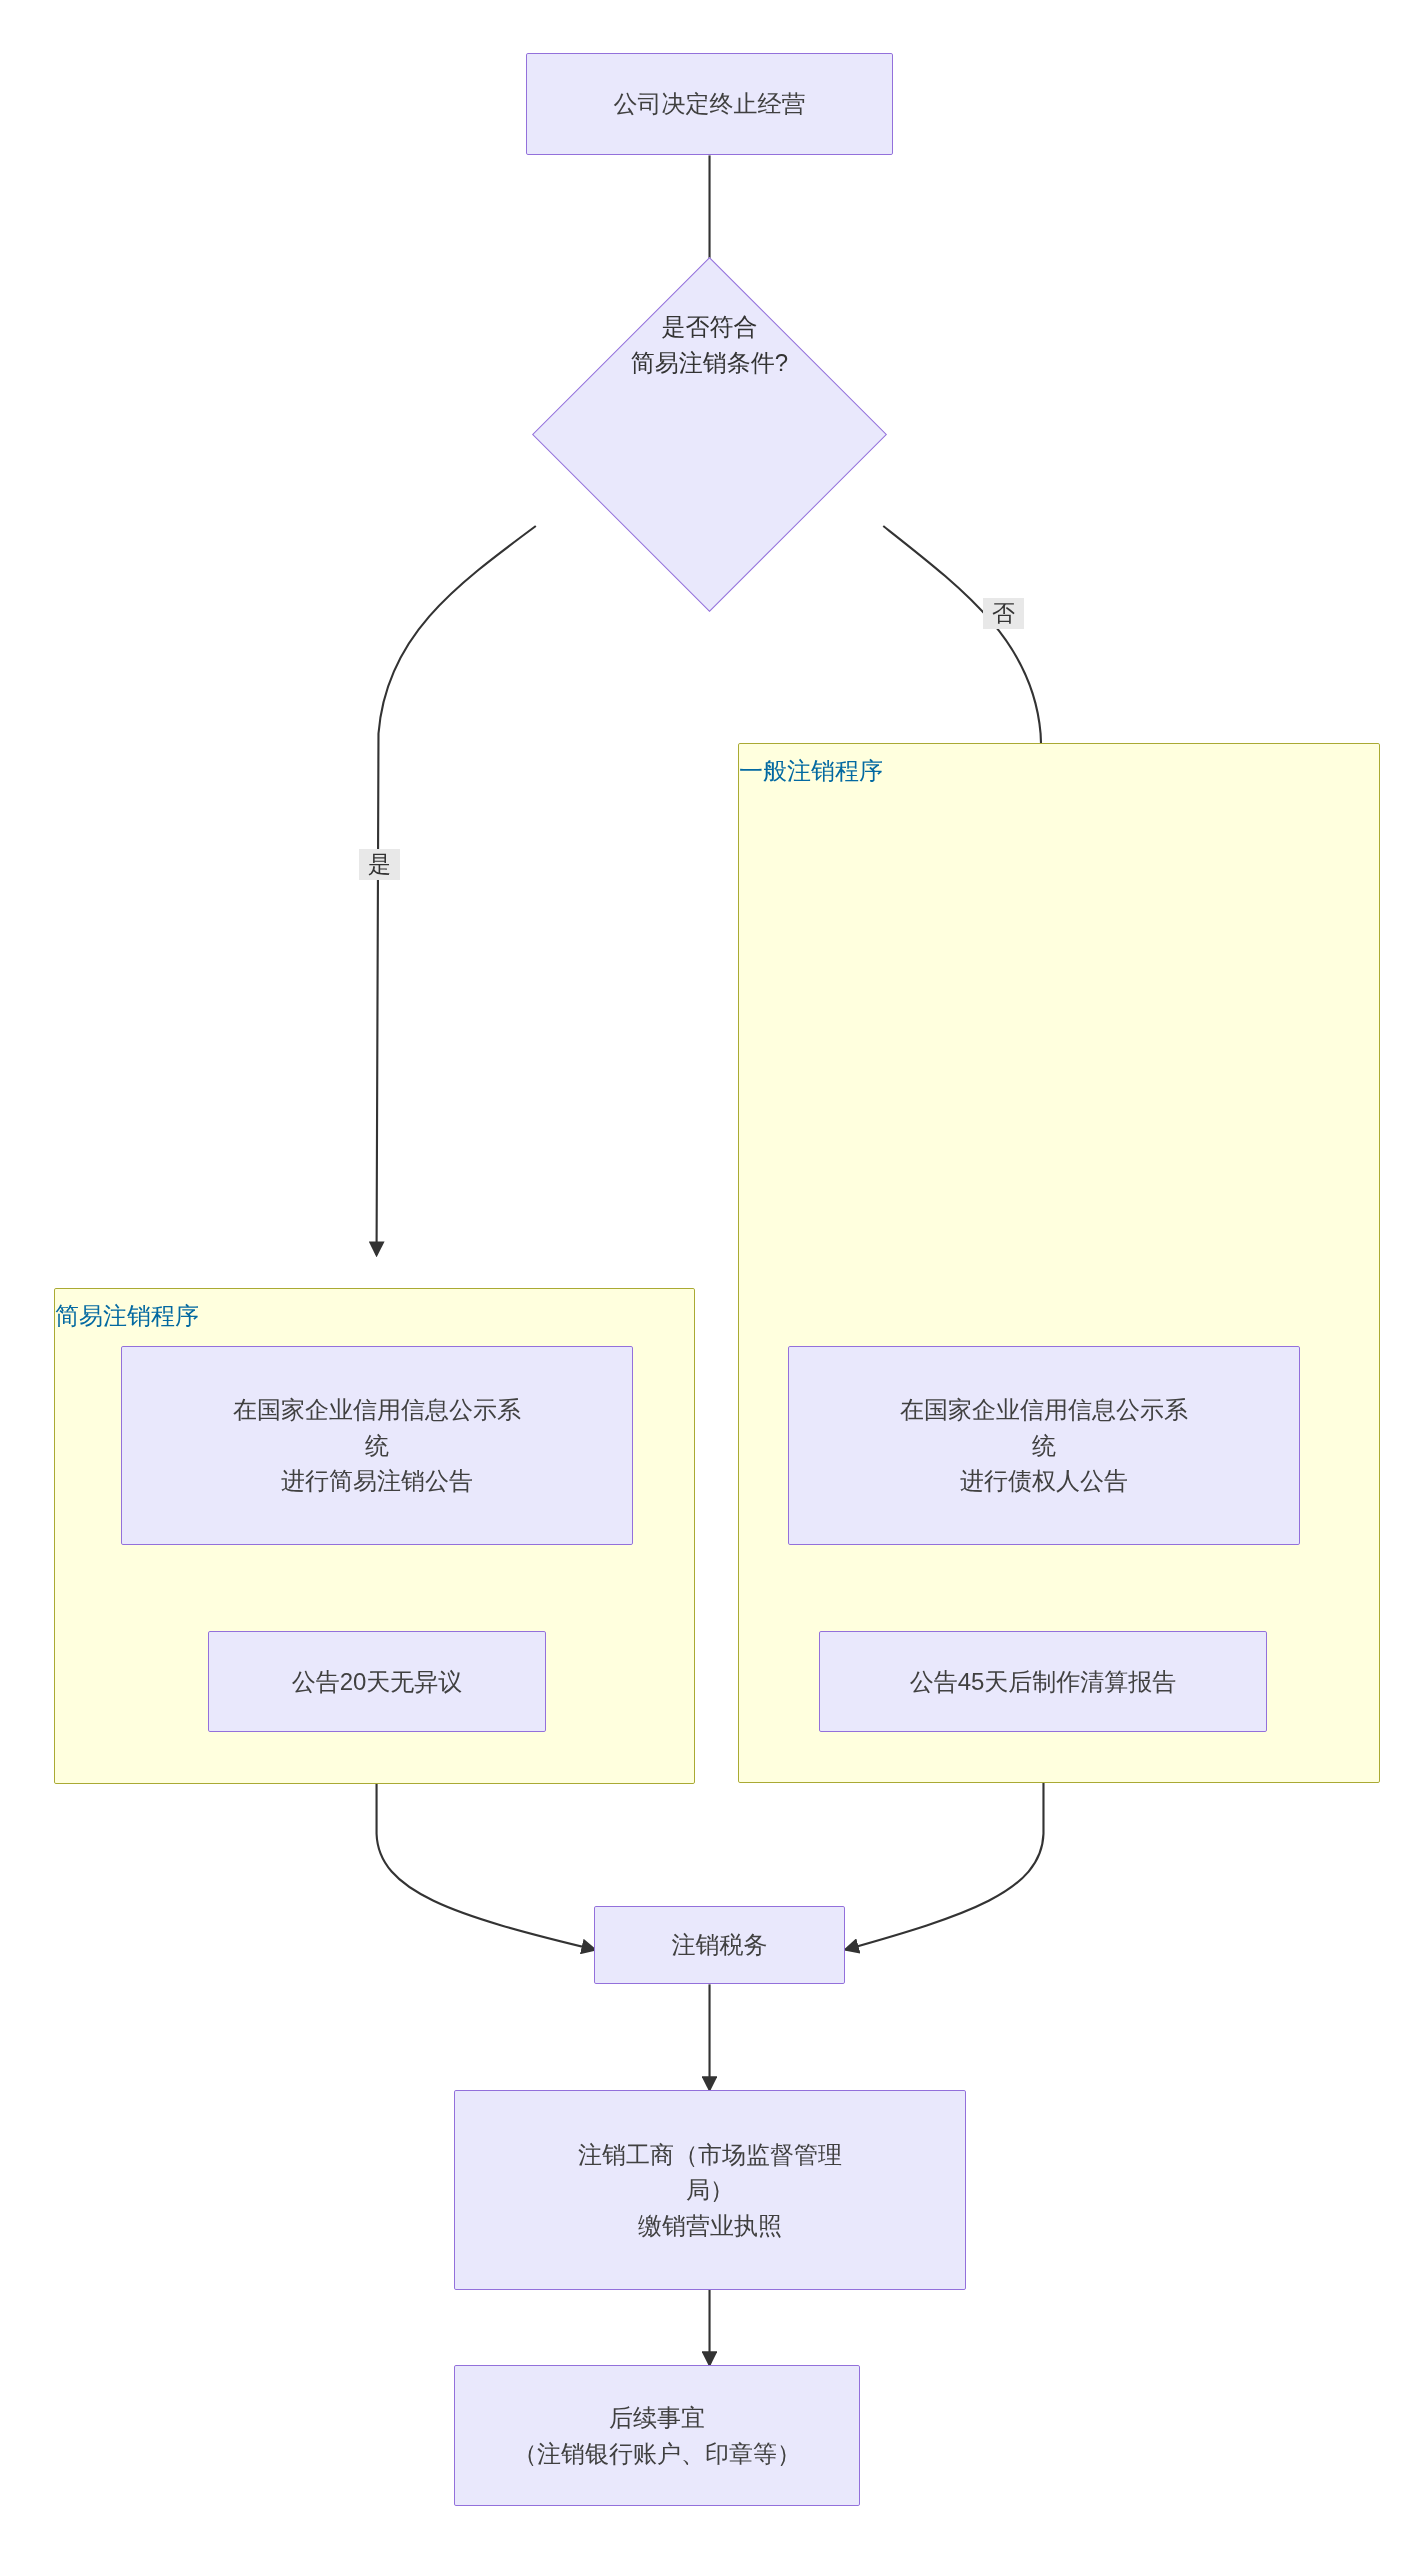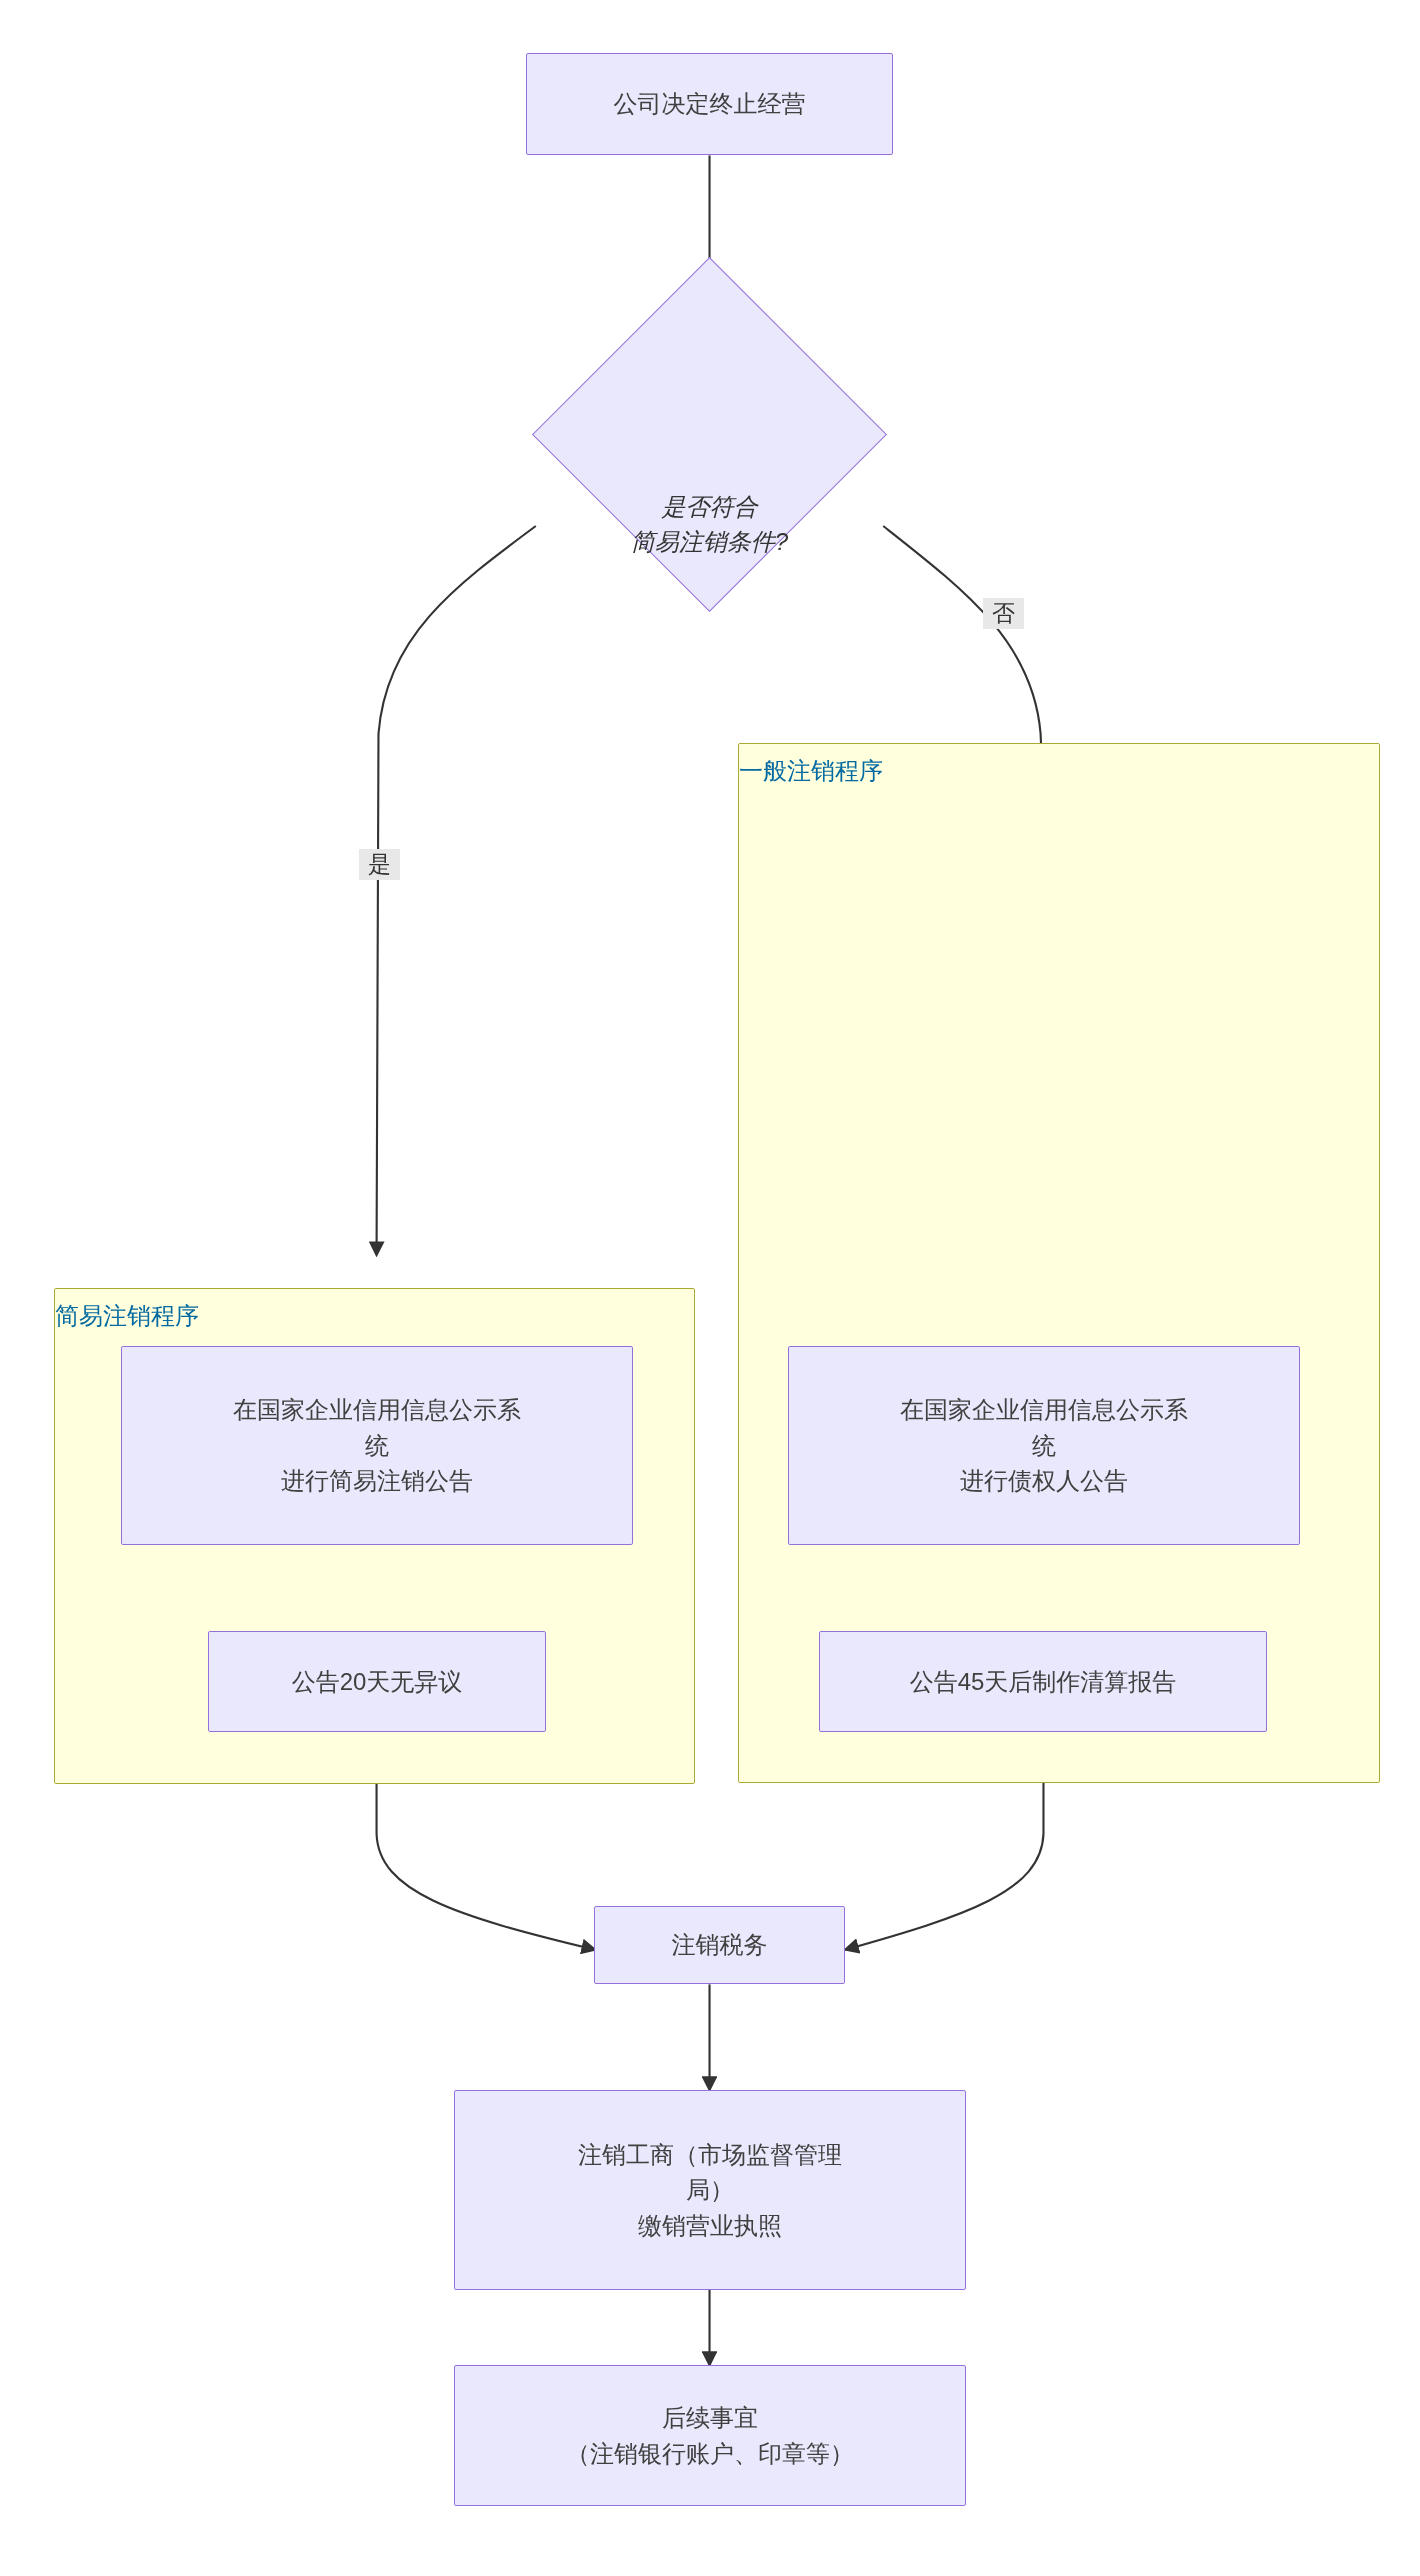--- a/index.html
+++ b/index.html
@@ -12,21 +12,21 @@
   .cluster{position:absolute;box-sizing:border-box;
            background:#ffffde;border:1.5px solid #aaaa33;border-radius:1.9px;}
   .cluster-title{position:absolute;left:0;right:0;top:11.6px;text-align:left;
                  font-size:24px;color:#0369a1;line-height:1.25;}
 
   .node{position:absolute;box-sizing:border-box;display:flex;
         align-items:center;justify-content:center;text-align:center;
         background:#e9e8fc;border:1.6px solid #9370db;border-radius:1.9px;
         color:#404040;font-size:24px;line-height:1.48;}
 
-  .diamond{position:absolute;display:flex;align-items:flex-end;justify-content:center;font-style:italic;}
+  .diamond{position:absolute;display:flex;align-items:flex-start;justify-content:center;}
   .diamond .dshape{position:absolute;left:0;top:0;width:100%;height:100%;
         background:#e9e8fc;border:1.6px solid #9370db;
         transform:rotate(45deg);box-sizing:border-box;}
   .diamond .dtext{position:relative;z-index:2;text-align:center;
         color:#333333;font-size:24px;line-height:1.48;white-space:nowrap;}
 
   .edge-label{position:absolute;background:#e8e8e8;color:#333333;
         font-size:23px;line-height:1.2;padding:1.9px 2.9px;text-align:center;
         white-space:nowrap;}
 </style>
@@ -115,21 +115,21 @@
       <div>注销工商（市场监督管理</div>
       <div>局）</div>
       <div>缴销营业执照</div>
     </div>
   </div>
 
   <div class="node" style="left:594px;top:1906px;width:251px;height:78px;">
     <span>注销税务</span>
   </div>
 
-  <div class="node" style="left:454px;top:2365px;width:512px;height:141px;">
+  <div class="node" style="left:454px;top:2365px;width:406px;height:141px;">
     <div>
       <div>后续事宜</div>
       <div>（注销银行账户、印章等）</div>
     </div>
   </div>
 
 </div>
 
 
 </body></html>

